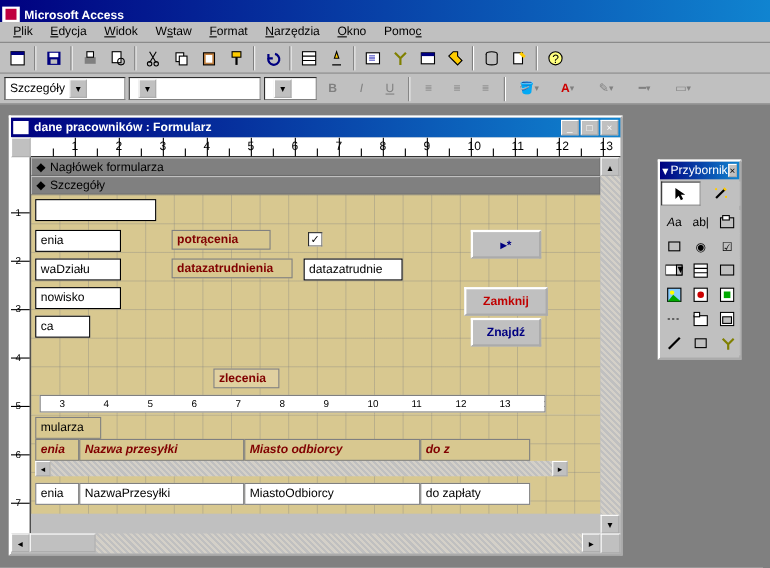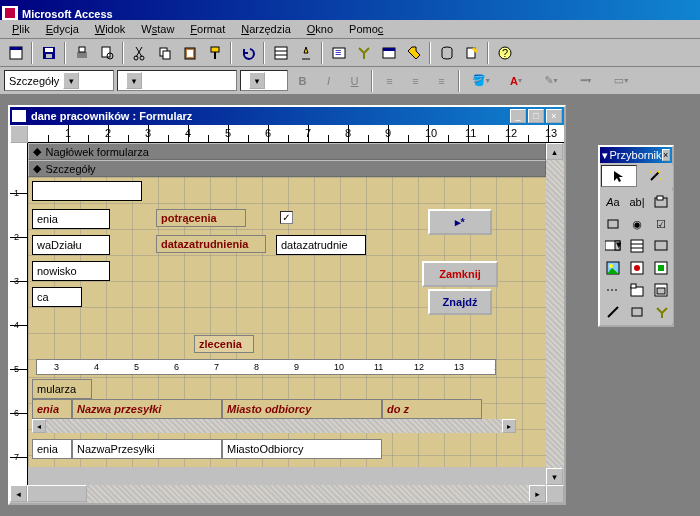--- a/index.html
+++ b/index.html
@@ -415,20 +415,21 @@
       </div>
       <div class="innerh" style="top:42px">
         <div class="sbtn">◂</div>
           <div class="strack" style="flex:1"></div>
           <div class="sbtn">▸</div>
       </div>
       <div class="datarow" style="top:62px">
         <div class="cell" style="width:40px">enia</div>
         <div class="cell" style="width:150px">NazwaPrzesyłki</div>
         <div class="cell" style="width:160px">MiastoOdbiorcy</div>
+        <div class="cell" style="width:100px">do zapłaty</div>
       </div>
     </div>
   </div>
 
   <div class="vscroll">
     <div class="sbtn">▴</div>
     <div class="strack" style="height:calc(100% - 34px)"></div>
     <div class="sbtn" style="position:absolute;bottom:0">▾</div>
   </div>
   <div class="hscroll">

